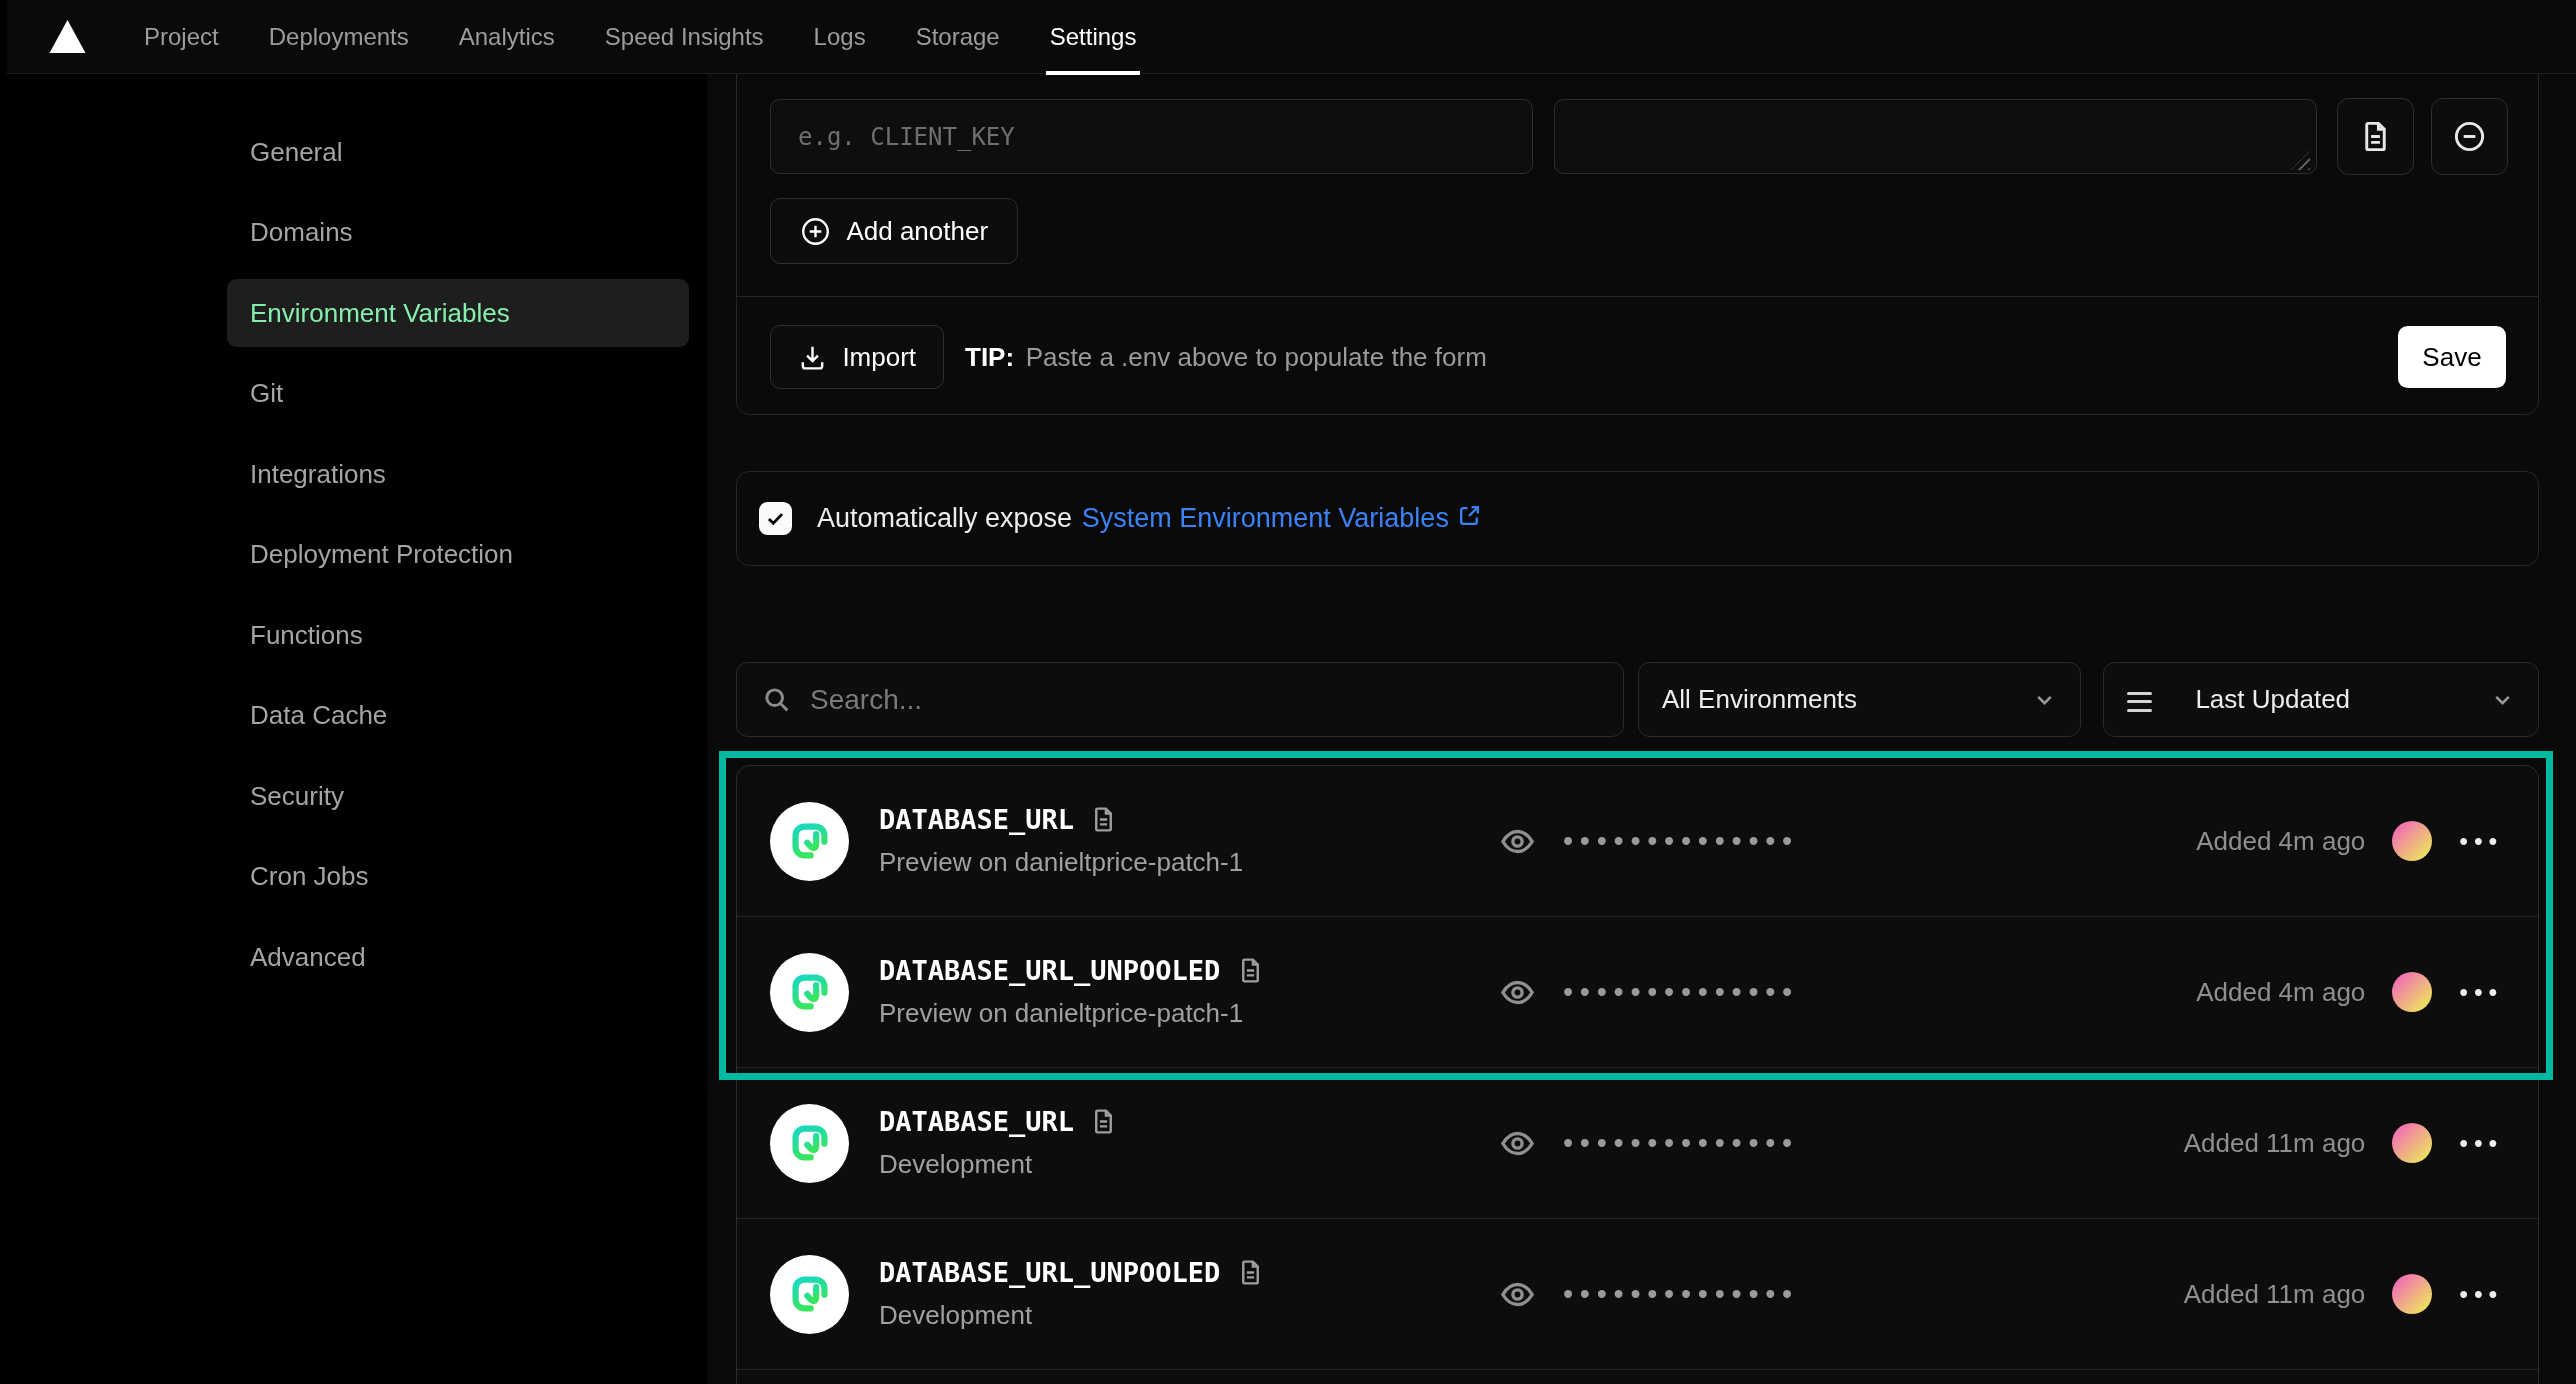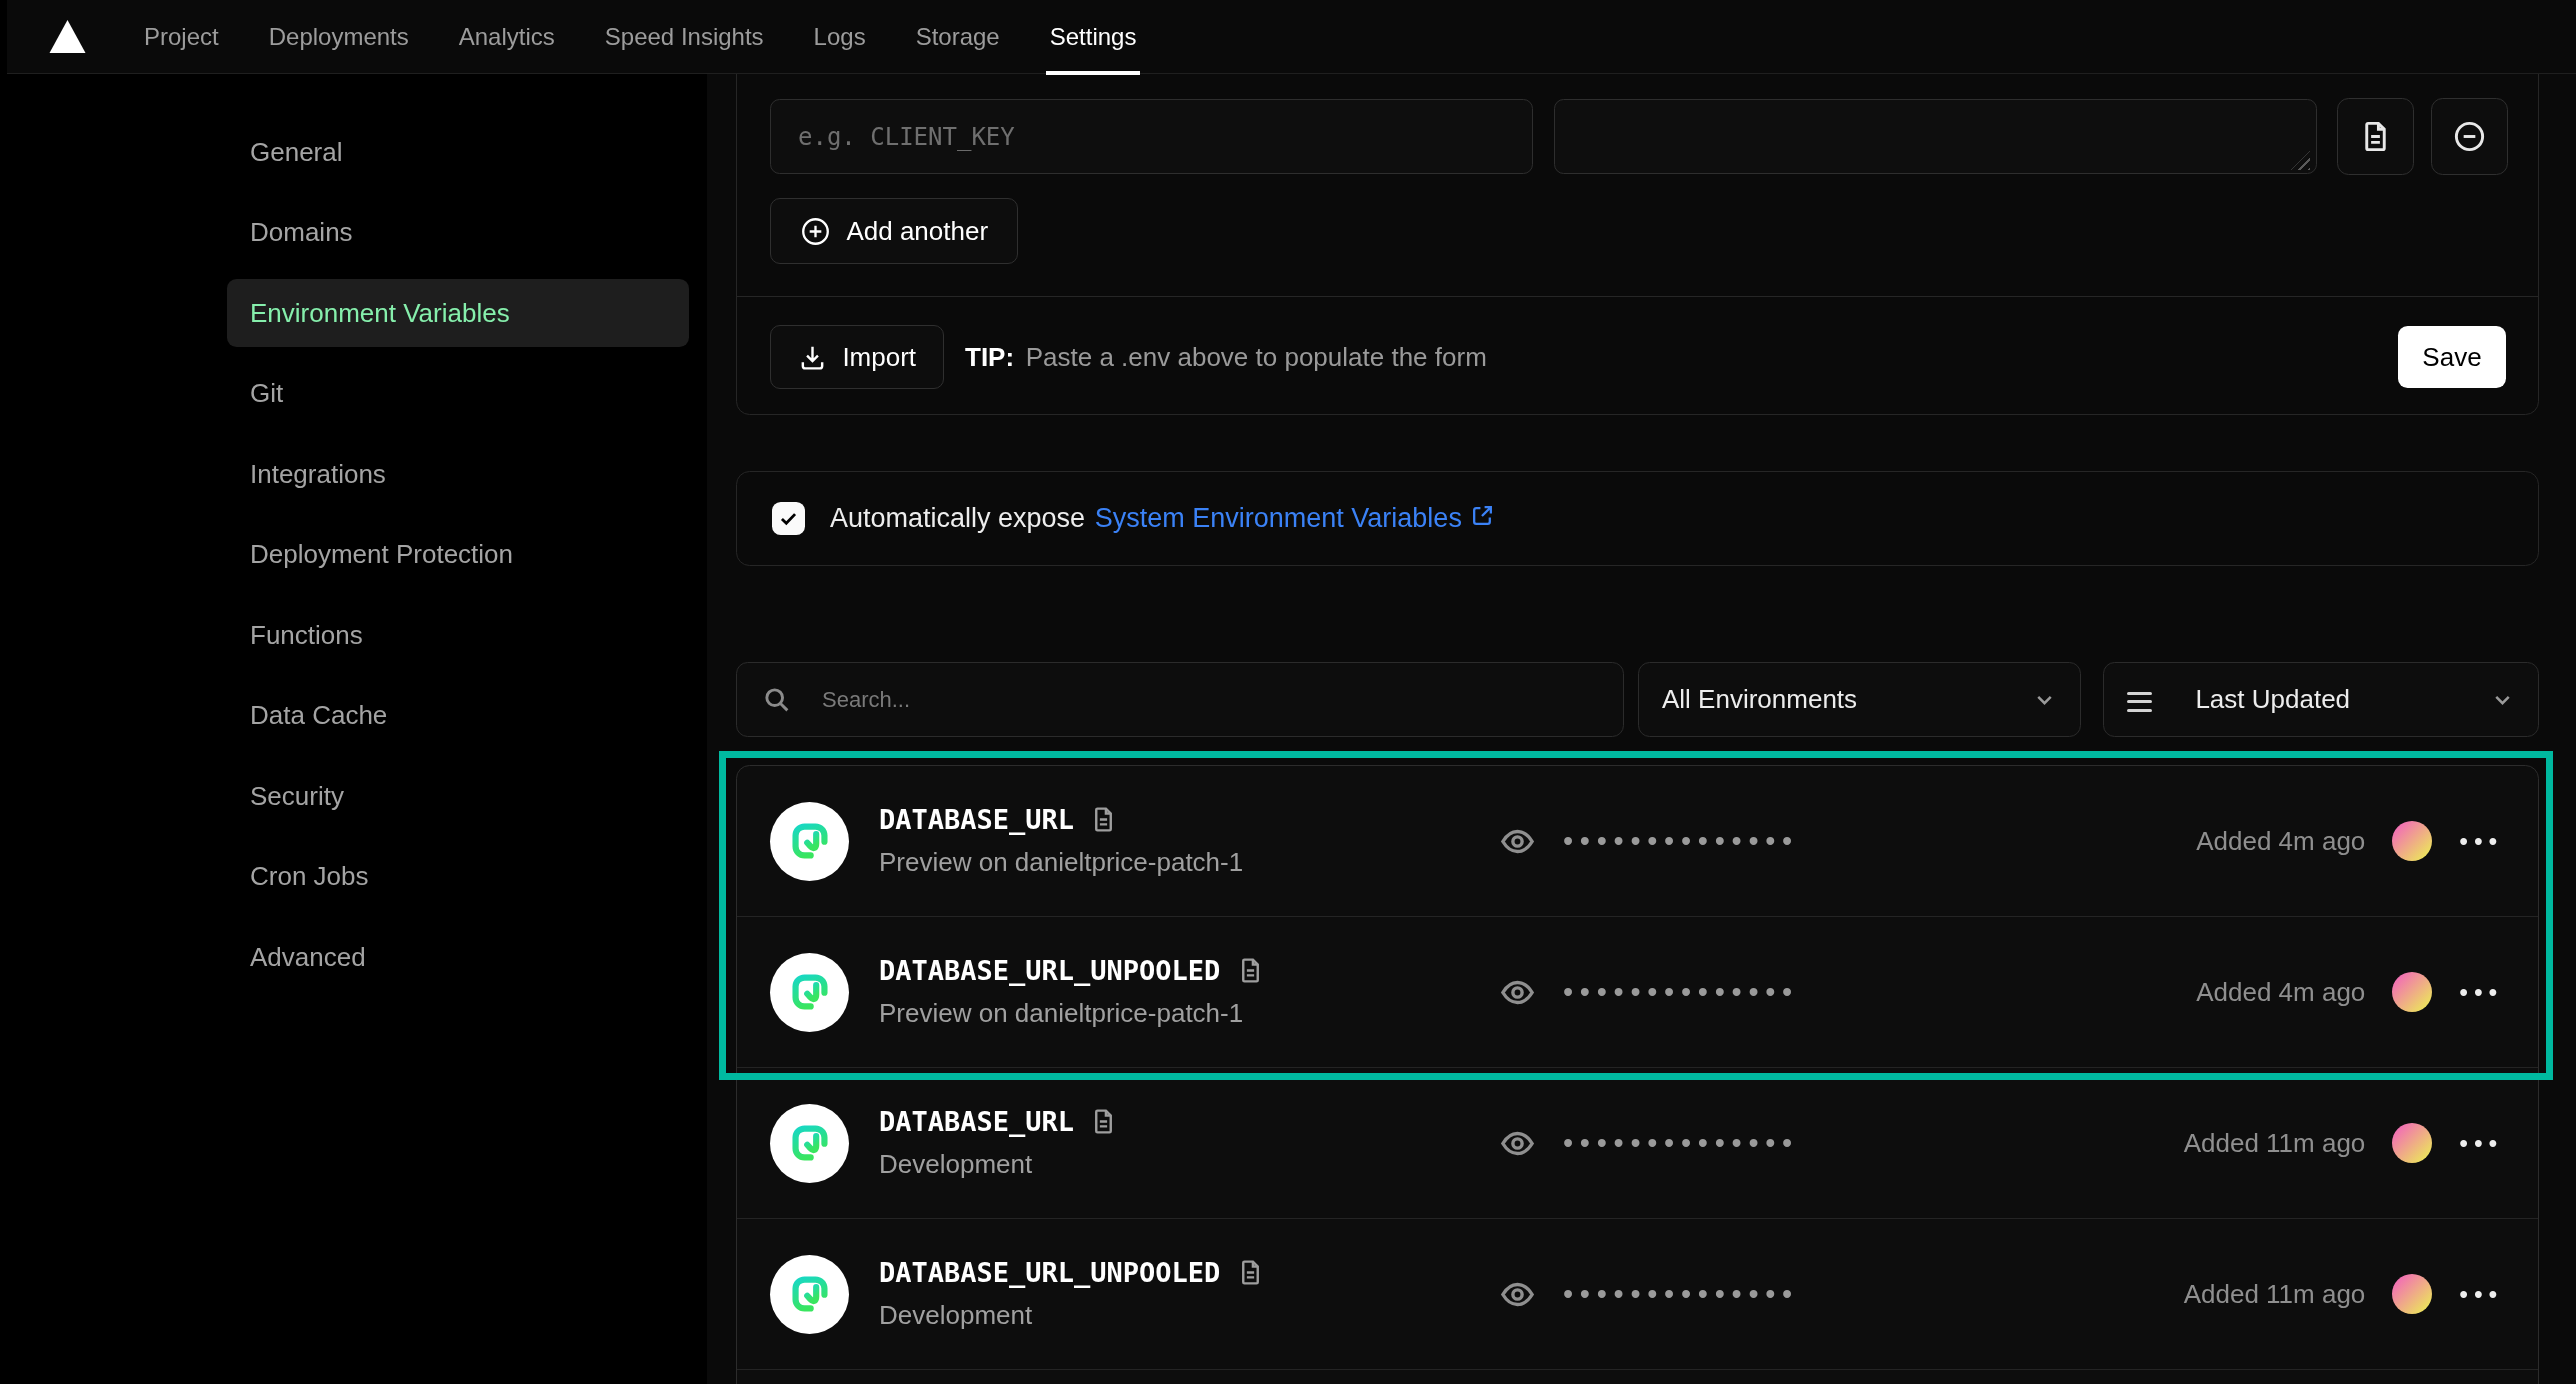--- a/index.html
+++ b/index.html
@@ -60,35 +60,35 @@
   .import-btn svg { width:29px; height:29px; stroke:#fff; fill:none; stroke-width:2; }
   .tip-line { position:absolute; left:228px; top:366px; height:64px; display:flex;
               align-items:center; font-size:26px; color:#9a9a9a; }
   .tip-line b { color:#fff; font-weight:700; margin-right:11.6px; }
   .save-btn { position:absolute; right:32px; top:367px; height:62px; width:108px;
               background:#fff; color:#000; border:none; border-radius:9.6px;
               font-size:26px; font-weight:500; cursor:pointer; }
 
   
   .expose-card { left:29px; top:397px; width:1803px; height:95px;
-                 display:flex; align-items:center; padding-left:35px; }
+                 display:flex; align-items:center; padding-left:22px; }
   .checkbox { width:33px; height:33px; background:#fafafa; border-radius:8.7px;
               display:flex; align-items:center; justify-content:center; cursor:pointer; }
   .checkbox svg { width:21px; height:21px; stroke:#000; stroke-width:3.2; fill:none; }
   .expose-text { margin-left:25px; font-size:27px; color:#ededed; display:flex; align-items:center; }
   .expose-link { color:#3b82f6; margin-left:9.6px; cursor:pointer; display:flex; align-items:flex-start; }
   .expose-link svg { width:25px; height:25px; stroke:#3b82f6; fill:none; stroke-width:2.2; margin-left:7.7px; }
 
   
   .search-wrap { position:absolute; left:29px; top:588px; width:888px; height:75px;
                  background:#0d0d0d; border:1.9px solid #2b2b2b; border-radius:11.6px;
                  display:flex; align-items:center; padding:0 25px; }
   .search-wrap svg { width:29px; height:29px; stroke:#8b8b8b; fill:none; stroke-width:2.4; flex:0 0 auto; }
   .search-input { flex:1; background:transparent; border:none; outline:none;
-                  margin-left:31px; font-size:22px; color:#84cc16; }
+                  margin-left:19px; font-size:28px; color:#84cc16; }
   .search-input::placeholder { color:#7a7a7a; }
   .select-btn { position:absolute; top:588px; height:75px; background:#0d0d0d;
                 border:1.9px solid #2b2b2b; border-radius:11.6px; display:flex;
                 align-items:center; padding:0 23px; cursor:pointer; color:#ededed;
                 font-size:26px;gap:24px; }
   .select-env { left:931px; width:443px; }
   .select-sort { left:1396px; width:436px; }
   .select-btn .grow { flex:1; }
   .chev { width:25px; height:25px; stroke:#9a9a9a; fill:none; stroke-width:2.4; }
   .sort-ico { width:27px; height:27px; margin-right:17.4px; flex:0 0 auto; }

